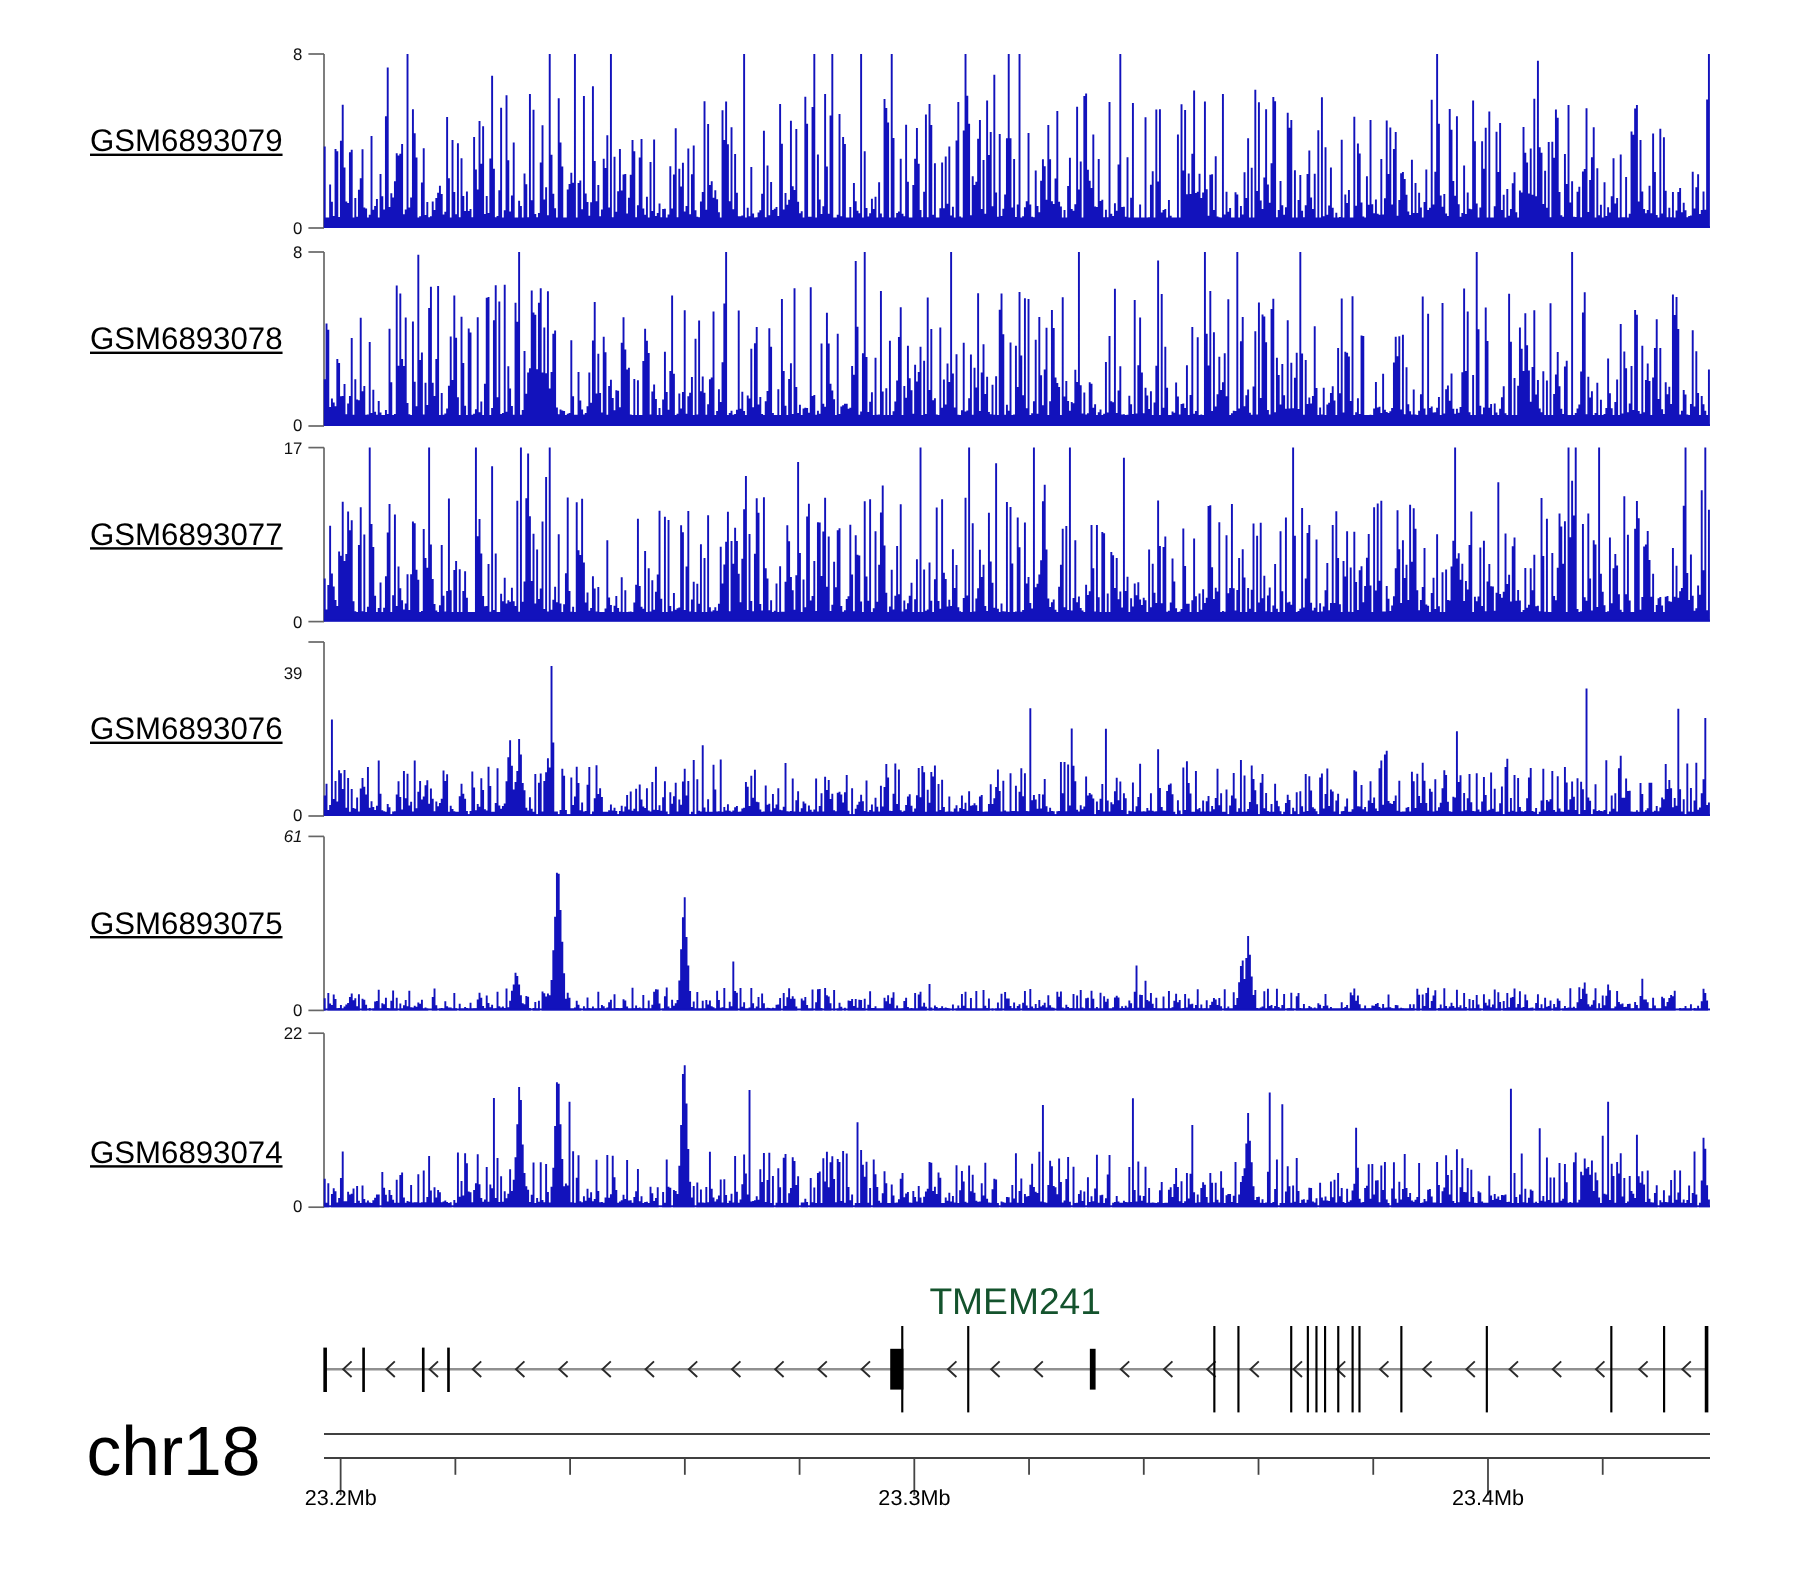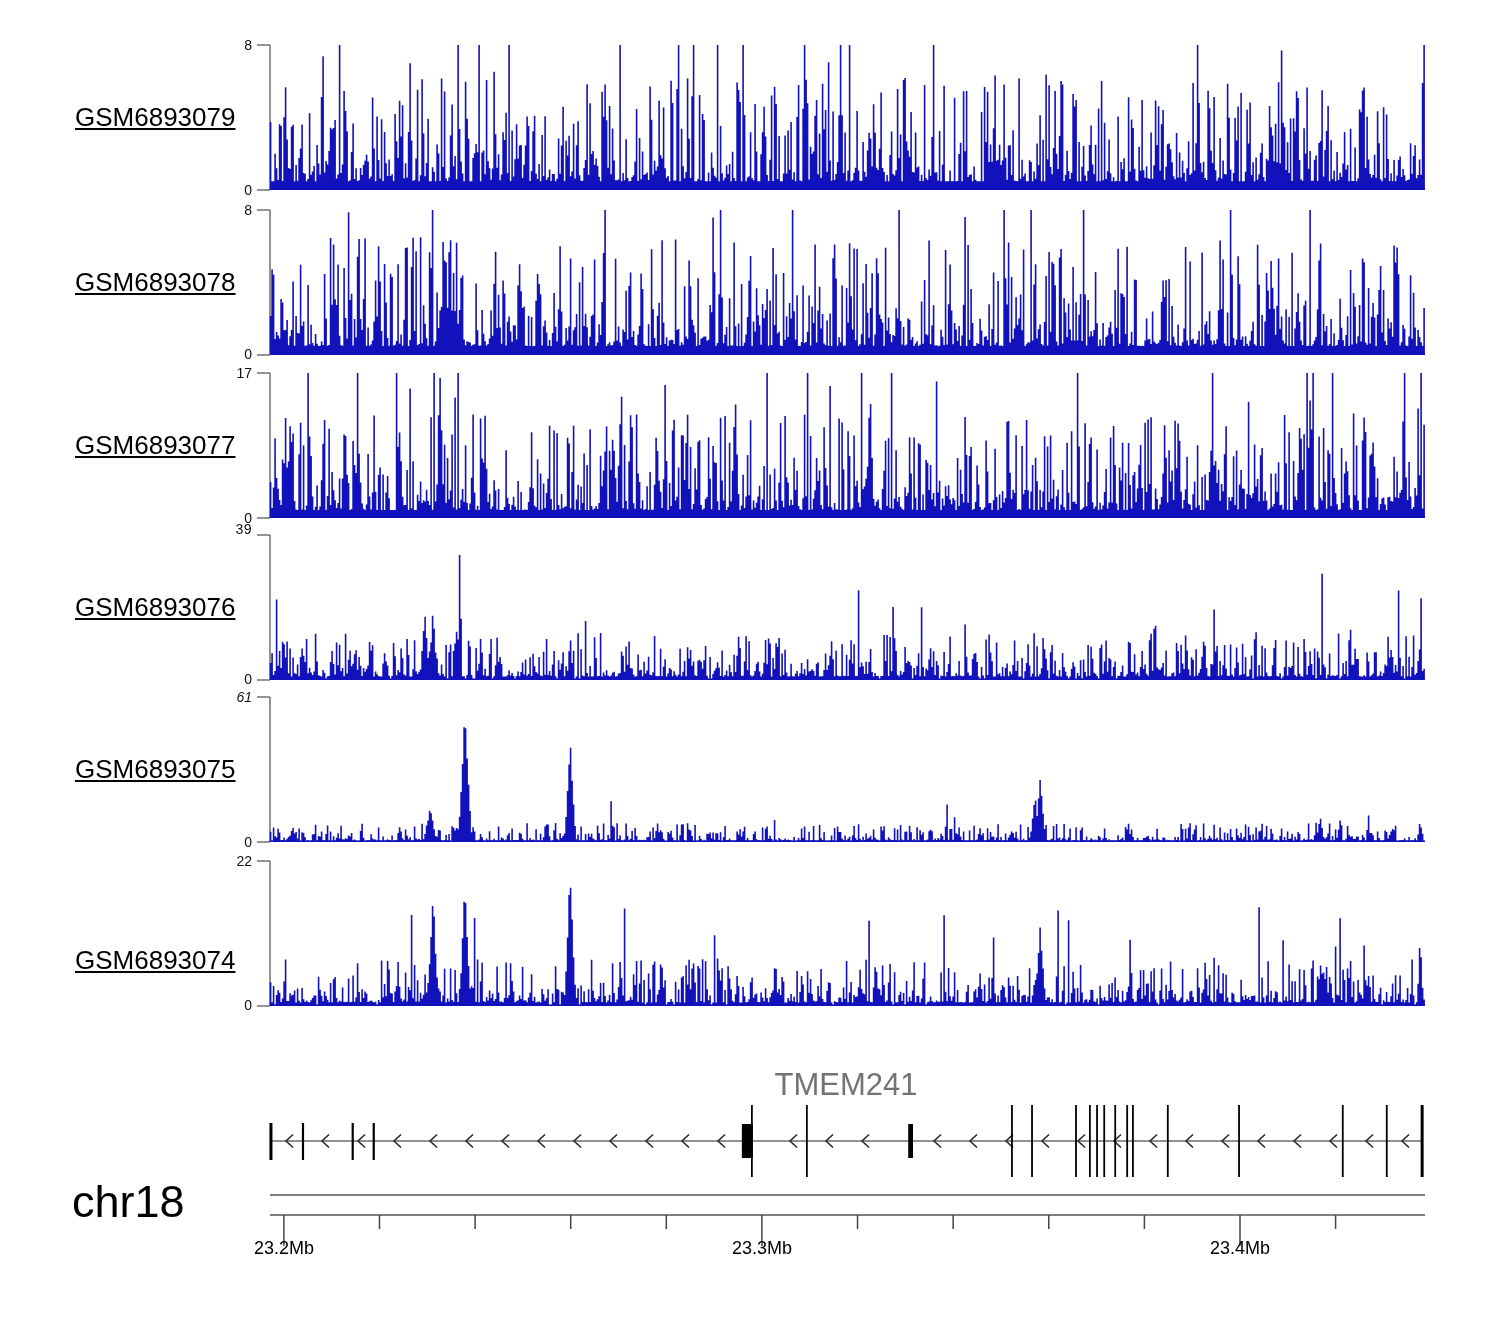--- a/index.html
+++ b/index.html
@@ -11,31 +11,31 @@
   .track-label{
     position:absolute;left:75px;width:190px;height:32px;line-height:32px;
     font-size:26px;letter-spacing:0px;color:#000;text-decoration:underline;
   }
   .ylab{
     position:absolute;width:50px;left:202px;text-align:right;
     font-size:14px;height:16px;line-height:16px;color:#111;
   }
   .gene-name{
     position:absolute;left:746px;top:1067px;width:200px;text-align:center;
-    font-size:31px;color:#737373;
+    font-size:31px;color:#14532d;
   }
   .chr-label{
-    position:absolute;left:72px;top:1176px;font-size:45px;color:#000;
+    position:absolute;left:72px;top:1176px;font-size:58px;color:#000;
   }
   .mb-label{
     position:absolute;top:1238px;width:140px;text-align:center;font-size:18px;color:#000;
   }
   #mb0{left:214px;} #mb1{left:692px;} #mb2{left:1170px;}
   
-  #ymax0{top:37px;} #ymax1{top:202px;} #ymax2{top:365px;} #ymax3{top:522px;font-family:Liberation Mono, monospace;} #ymax4{top:689px;font-style:italic;} #ymax5{top:853px;}
+  #ymax0{top:37px;} #ymax1{top:202px;} #ymax2{top:365px;} #ymax3{top:553px;} #ymax4{top:689px;font-style:italic;} #ymax5{top:853px;}
   
   #y00{top:182px;} #y01{top:346px;} #y02{top:510px;} #y03{top:671px;} #y04{top:834px;} #y05{top:997px;}
   
   #tl0{top:101px;} #tl1{top:266px;} #tl2{top:429px;} #tl3{top:591px;} #tl4{top:753px;} #tl5{top:944px;}
 </style>
 </head>
 <body>
 
 <div class="page">
 

